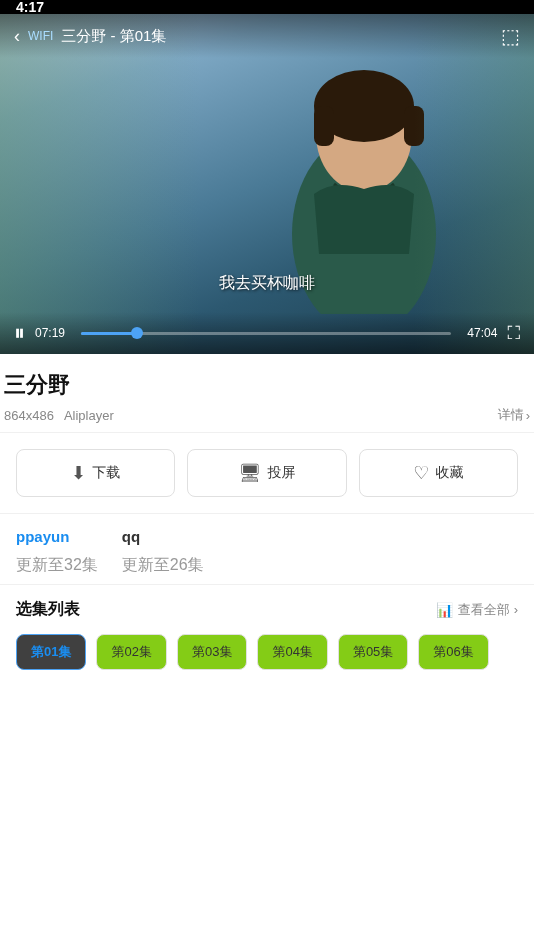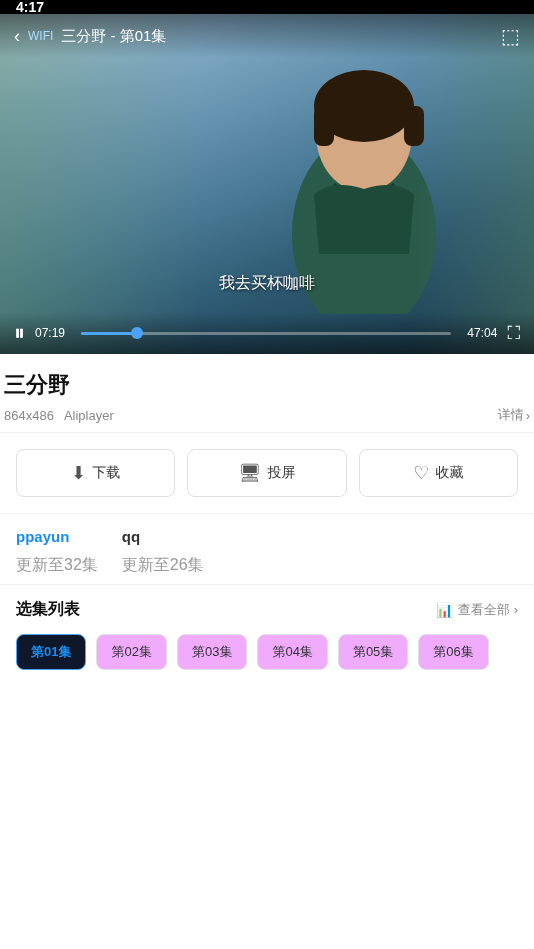--- a/index.html
+++ b/index.html
@@ -281,27 +281,27 @@
       overflow-x: auto;
     }
 
     .episode-chip {
       flex-shrink: 0;
       padding: 8px 14px;
       border: 1.5px solid #e0e0e0;
       border-radius: 8px;
       font-size: 13px;
       color: #333;
-      background: #f0abfc;
+      background: #84cc16;
       cursor: pointer;
       white-space: nowrap;
     }
 
     .episode-chip.active {
-      background: #0f172a;
+      background: #404040;
       border-color: #4da3f5;
       color: #1a8df0;
       font-weight: 600;
     }
   </style>
 </head>
 <body>
 
 <div class="status-bar">
   <span>4:17</span>

